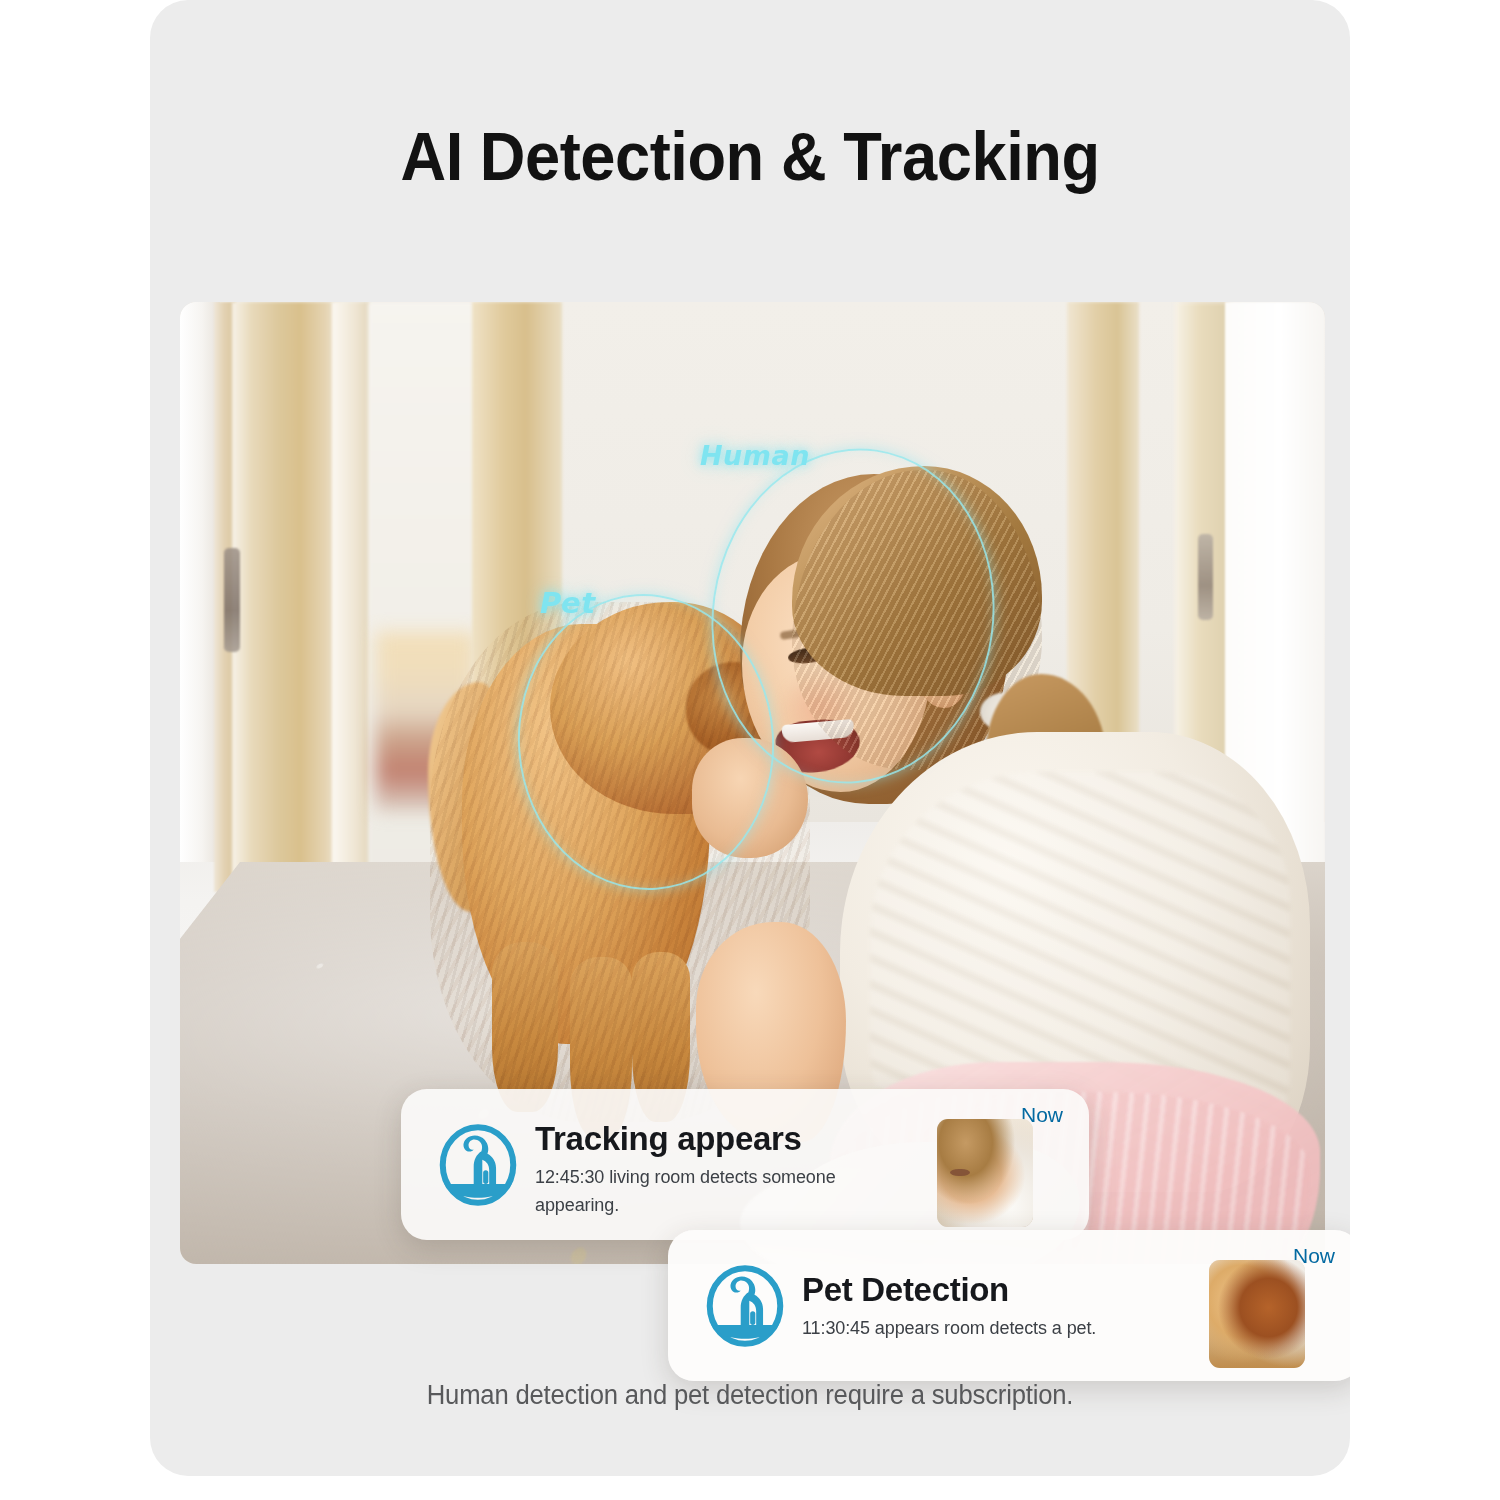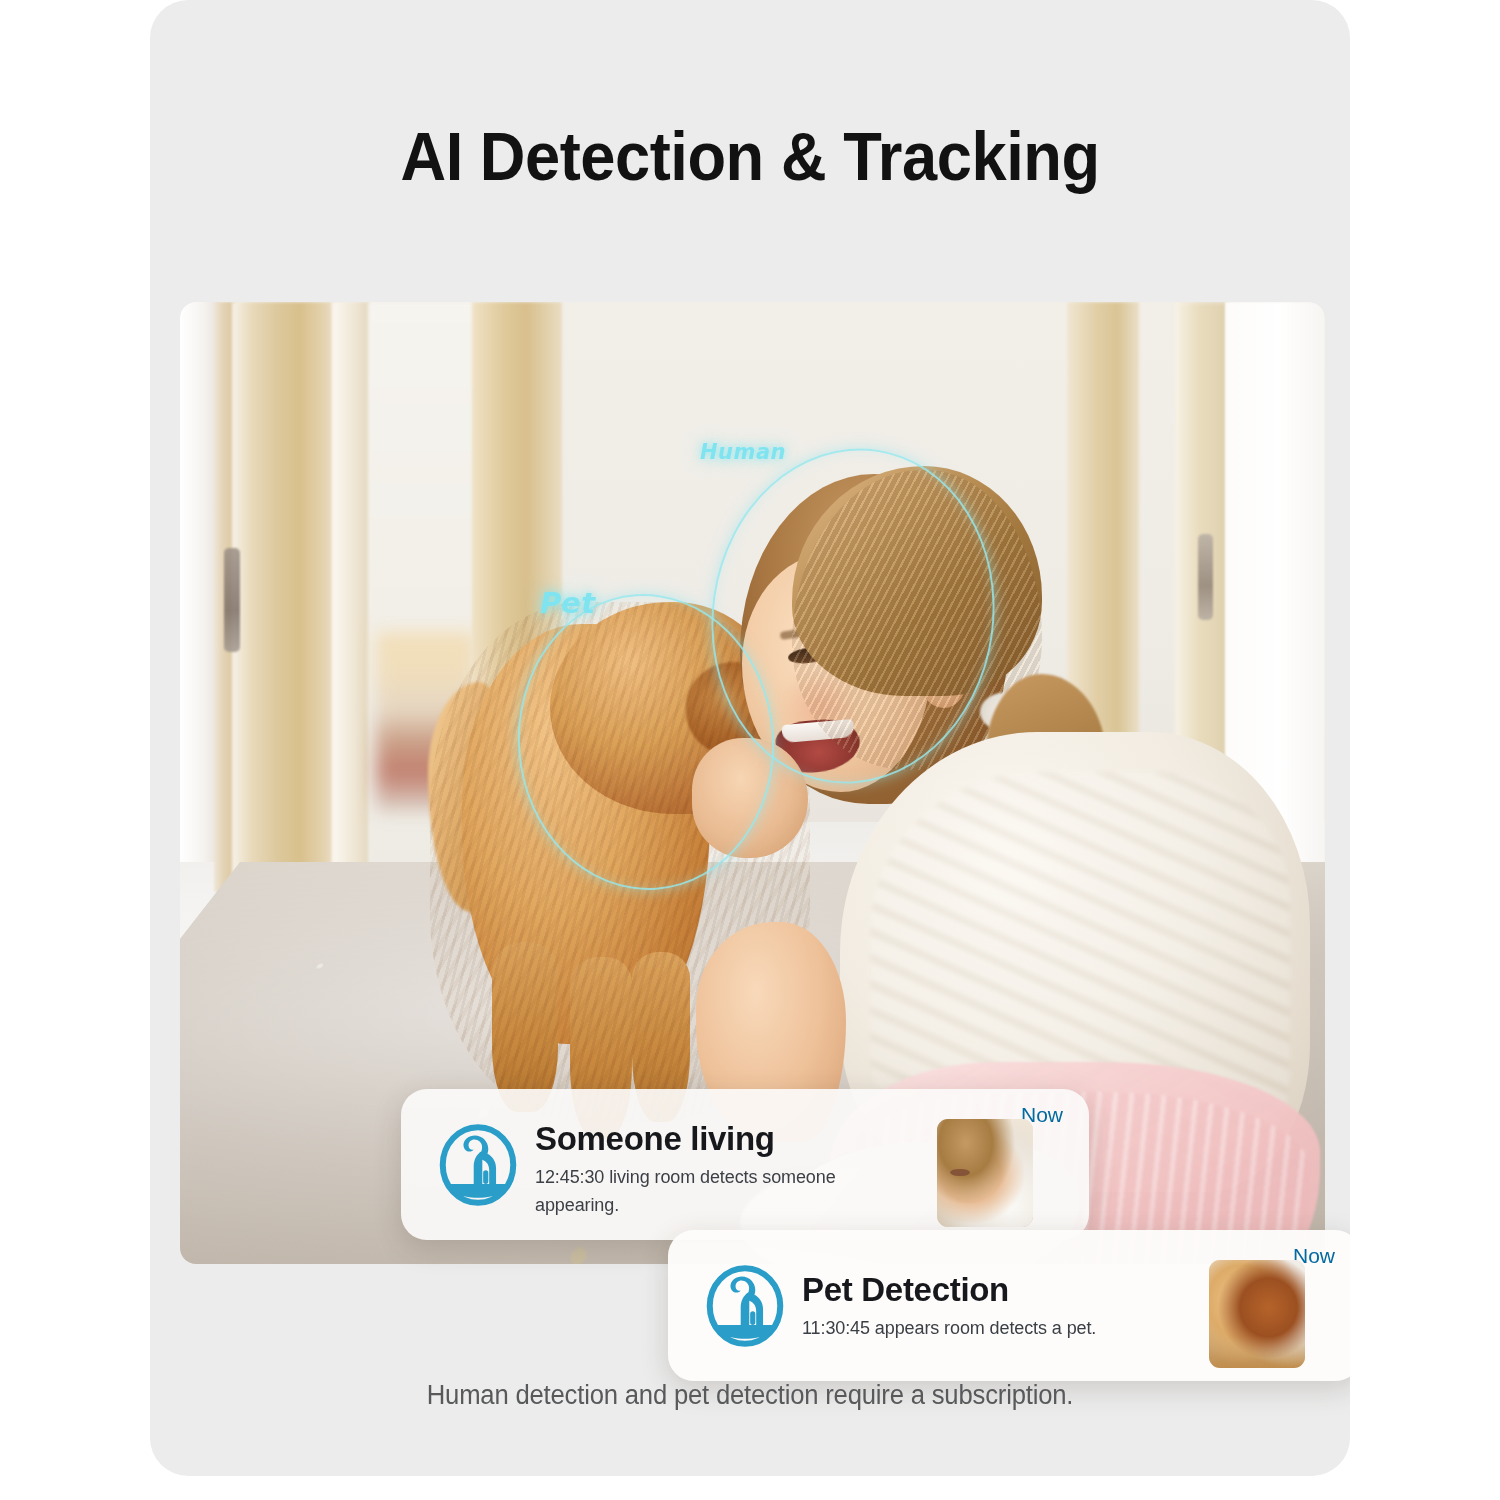--- a/index.html
+++ b/index.html
@@ -471,21 +471,21 @@
   .det-label {
     position: absolute;
     font-family: "DejaVu Sans", sans-serif;
     font-style: italic;
     font-weight: 700;
     color: #7fe4f0;
     text-shadow: 0 0 10px rgba(127,228,240,.85), 0 0 20px rgba(127,228,240,.45);
     letter-spacing: .5px;
     white-space: nowrap;
   }
-  #label-human { left: 520px; top: 138px; font-size: 21px; }
+  #label-human { left: 520px; top: 138px; font-size: 27px; }
   #label-pet   { left: 360px; top: 284px; font-size: 29px; }
 
   
   .notif {
     position: absolute;
     border-radius: 26px;
     background: rgba(251,250,248,.92);
     box-shadow: 0 8px 28px rgba(60,50,40,.18);
     overflow: hidden;
   }
@@ -674,21 +674,21 @@
                    C43 14 53 15 58 21
                    C62 26 63 32 61 37
                    C67 40 71 46 71 54
                    L71 72 L63 72 L63 56
                    C63 50 60 46 55 44
                    L55 72 Z" fill="#2a9ec9"></path>
           <rect x="56" y="56" width="6" height="16" rx="3" fill="#2a9ec9"></rect>
         </svg>
       </span>
       <div class="notif-body">
-        <div class="notif-title">Someone living</div>
+        <div class="notif-title">Tracking appears</div>
         <div class="notif-sub">12:45:30 living room detects someone appearing.</div>
       </div>
       <div class="notif-time">Now</div>
       <div class="notif-thumb">
         <div class="thumb-girl"></div>
       </div>
     </div>
 
     <div class="notif" id="notif-2">
       <span class="notif-icon">

